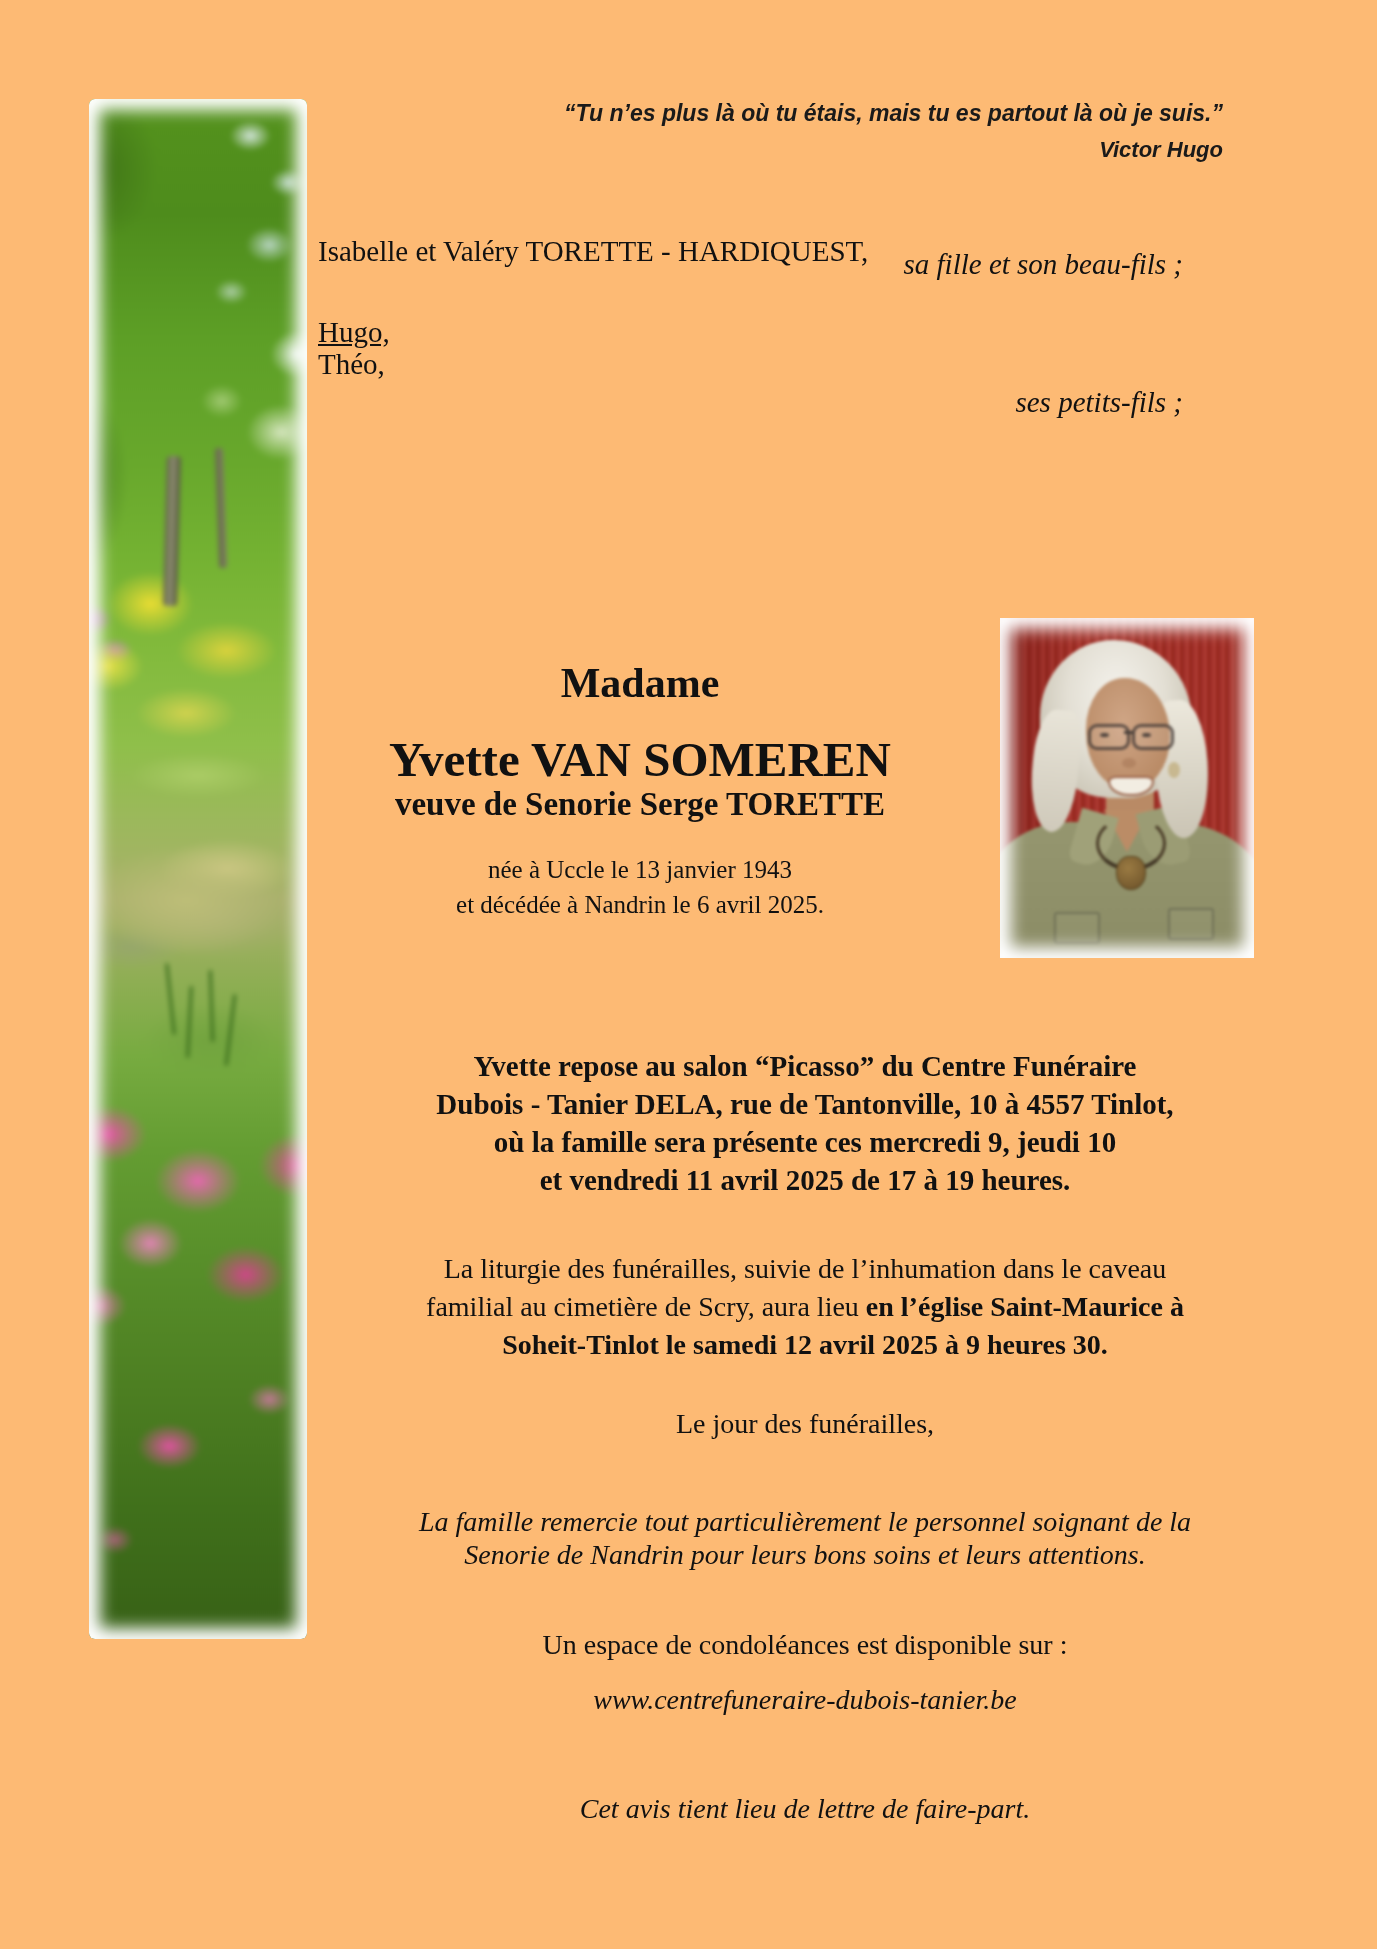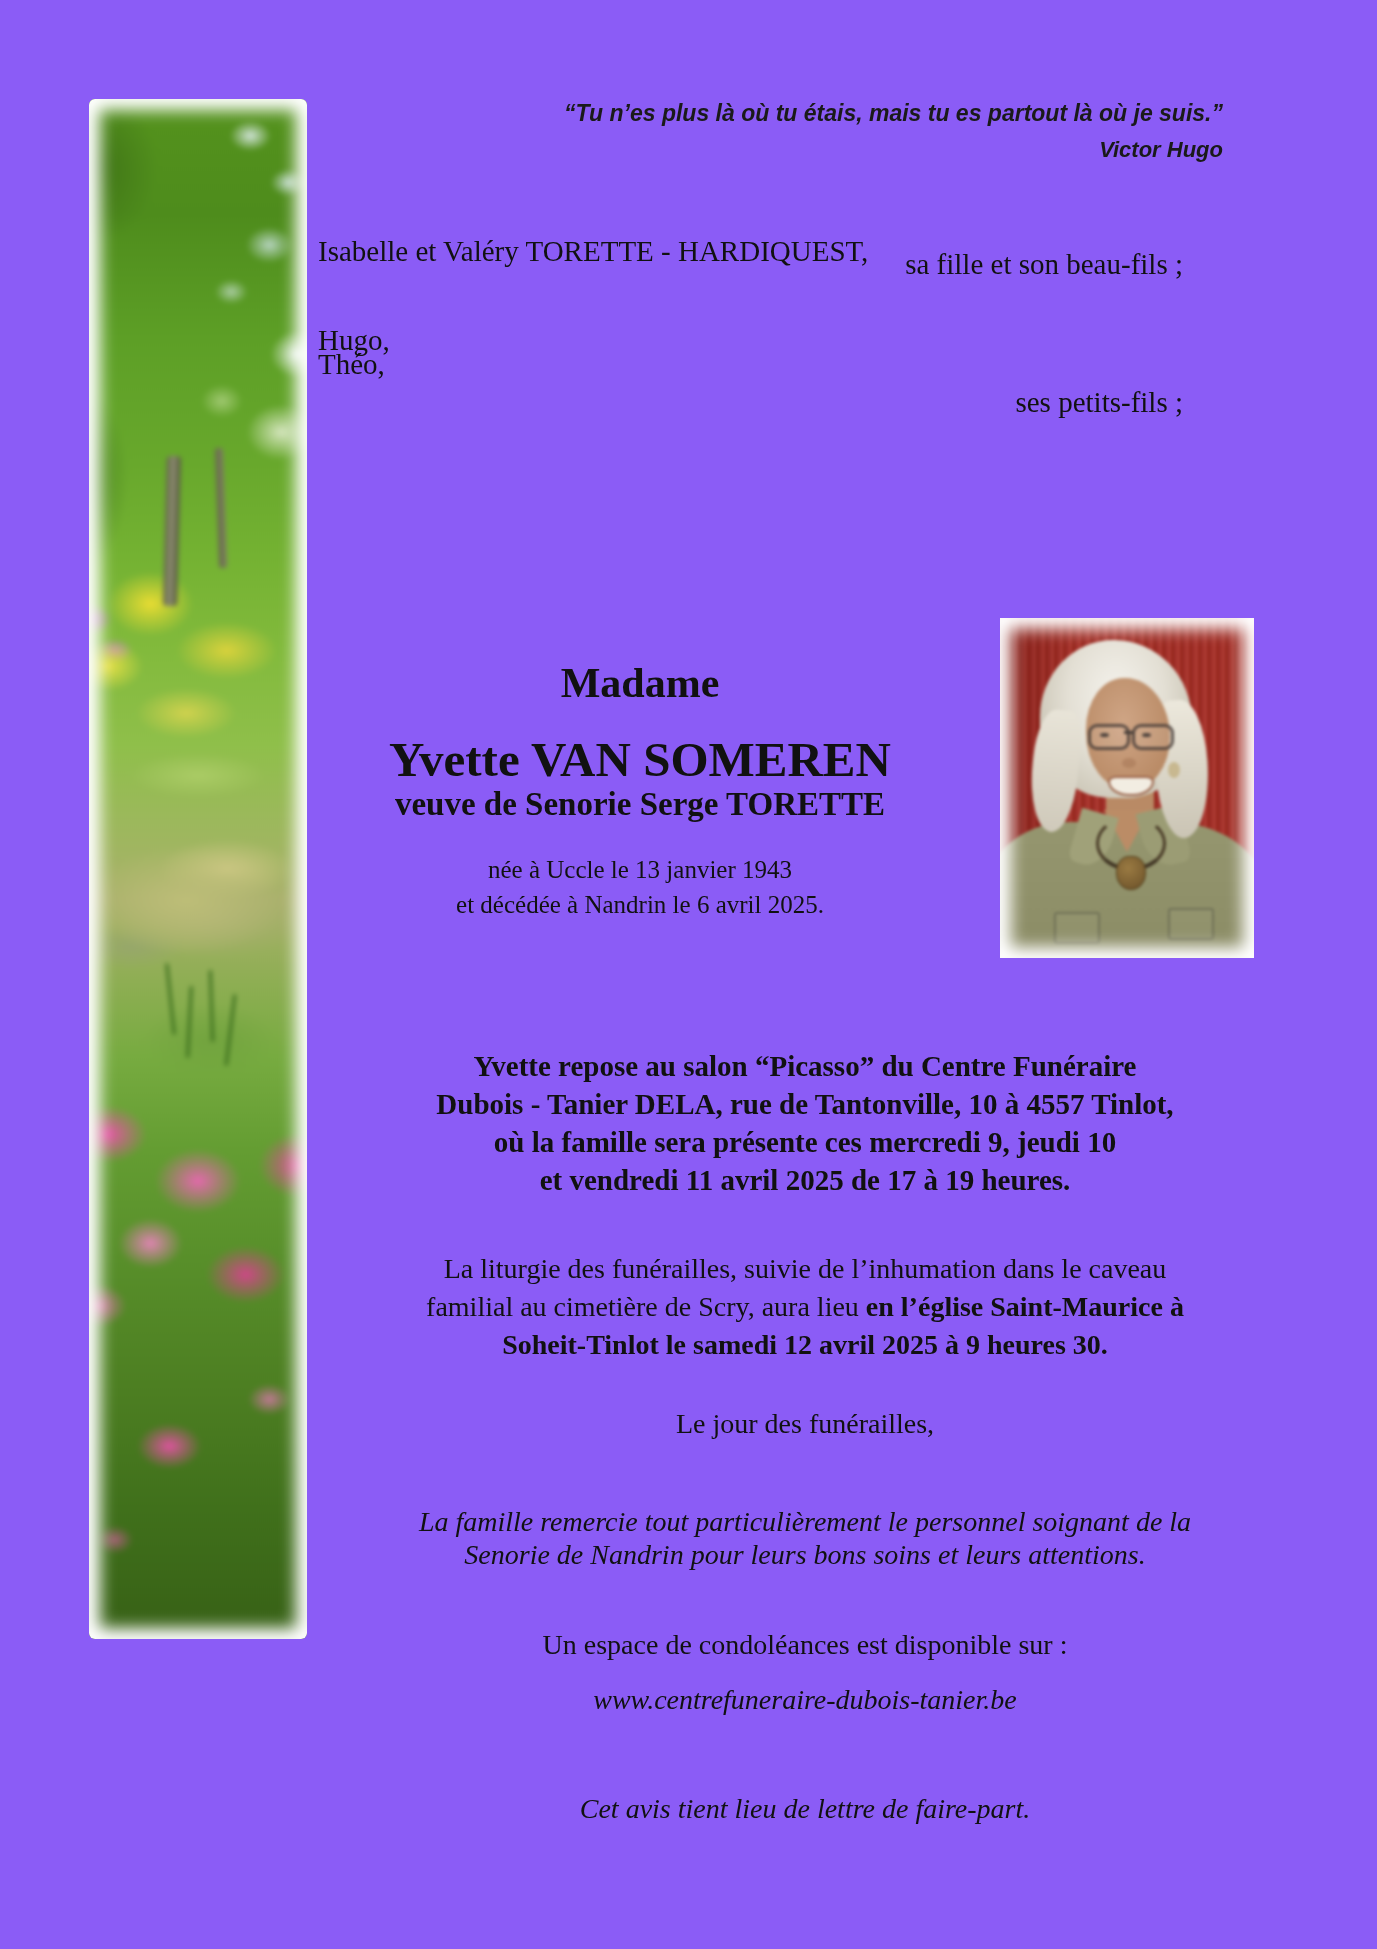--- a/index.html
+++ b/index.html
@@ -1,17 +1,17 @@
 <!DOCTYPE html>
 <html><head>
 <meta charset="utf-8">
 <style>
   html,body { margin:0; padding:0; background:#ffffff; }
   .page {
-    position:relative; width:1377px; height:1949px; background:#8b5cf6;
+    position:relative; width:1377px; height:1949px; background:#fdba74;
     font-family:"Liberation Serif", serif; color:#111; overflow:hidden;
   }
 
   
   .strip { position:absolute; left:89px; top:99px; width:218px; height:1540px;
            overflow:hidden; border-radius:6px; }
   .strip-art {
     position:absolute; inset:-10px; filter:blur(2.6px);
     background:
       radial-gradient(ellipse 30px 22px at 72% 3%,  rgba(230,242,248,.85), transparent 70%),
@@ -118,22 +118,22 @@
   .p-pocket.r { left:174px; top:296px; }
 
   
   .quote-block { position:absolute; top:100px; right:154px; text-align:right;
                  font-family:"Liberation Sans", sans-serif; font-weight:bold; font-style:italic;
                  font-size:23px; color:#1a1a1a; }
   .quote-author { margin-top:10px; font-size:22px; }
 
   .fam { position:absolute; font-size:29px; white-space:nowrap; }
   .fam.left  { left:318px; }
-  .fam.right { right:194px; text-align:right; }
-  .fam.y1 { top:215px;margin-top:20px; } .fam.y2 { top:248px; } .fam.y3 { top:324px; }
+  .fam.right { right:194px; text-align:right;font-style:italic; }
+  .fam.y1 { top:215px;margin-top:20px; } .fam.y2 { top:248px; } .fam.y3 { top:316px;text-decoration:underline; }
   .fam.y4 { top:348px; } .fam.y5 { top:386px; }
 
   .announce { position:absolute; left:330px; top:516px; font-size:30px; white-space:nowrap; }
 
   .name-block { position:absolute; left:290px; top:655px; width:700px; text-align:center; }
   .madame { font-size:42px; font-weight:bold; line-height:56px; }
   .dname  { font-size:49px; font-weight:bold; line-height:56px; margin-top:21px; white-space:nowrap; }
   .veuve  { font-size:33px; font-weight:bold; line-height:32px; }
   .birth  { font-size:25px; line-height:35px; margin-top:32px; }
   .death  { font-size:25px; line-height:35px; }

